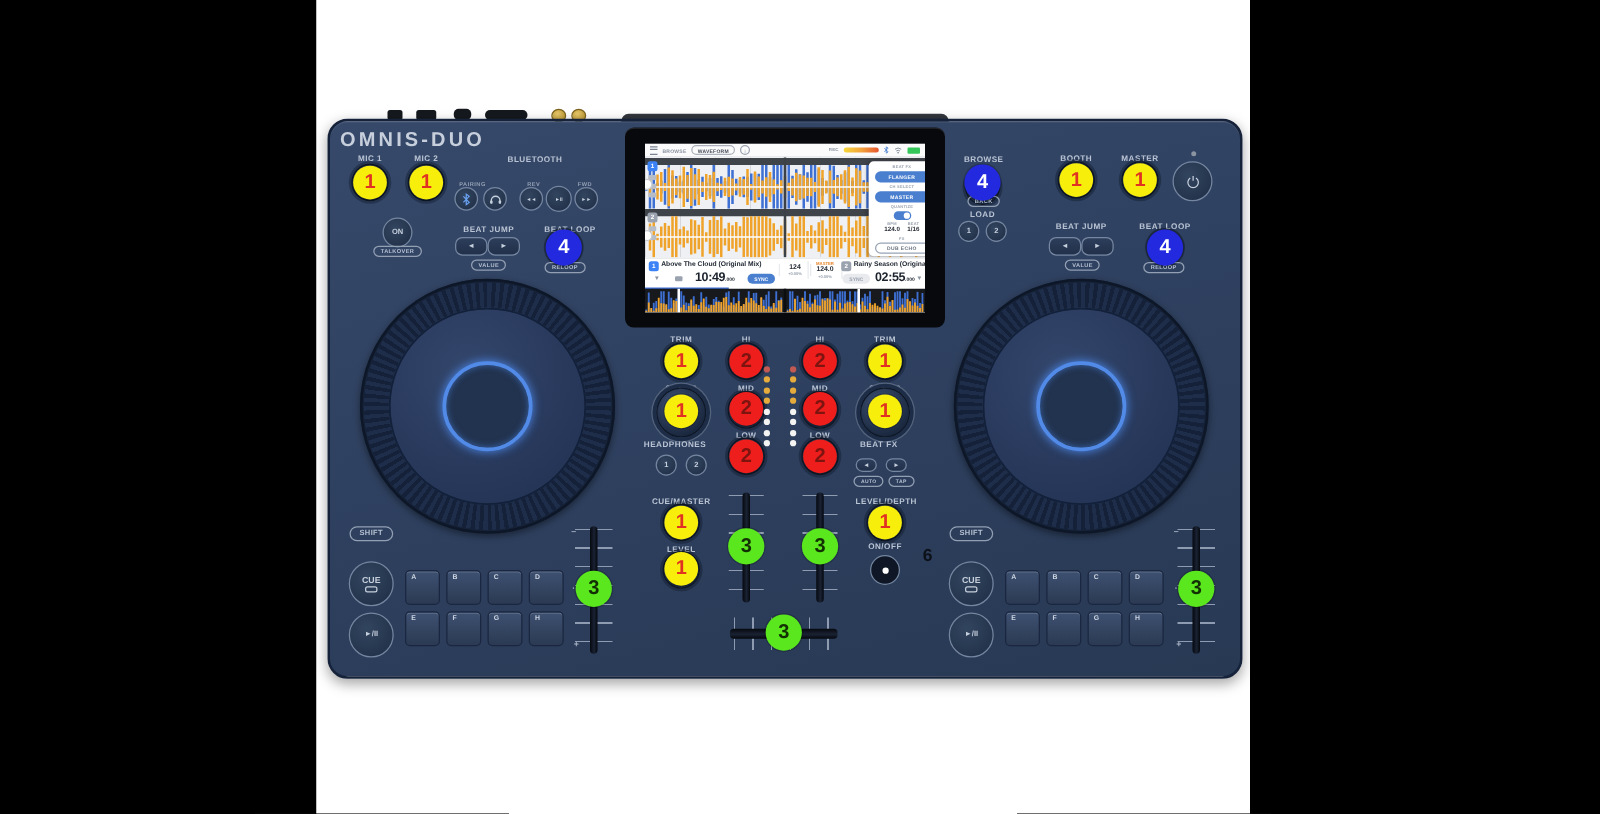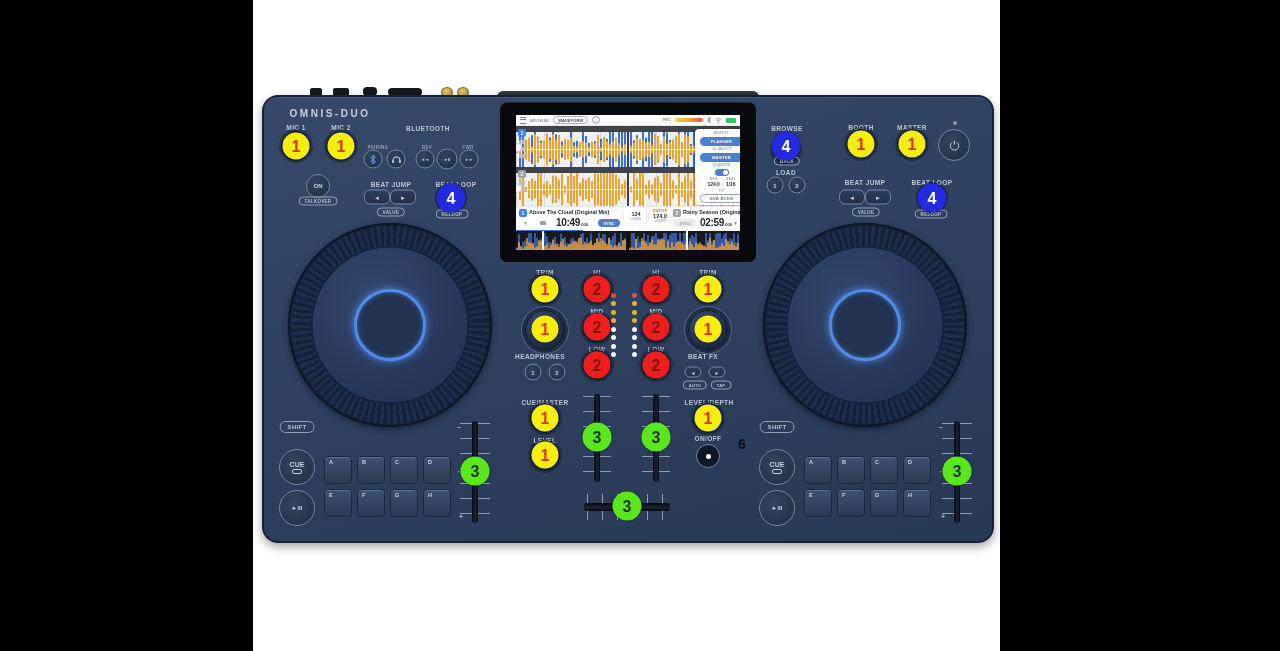--- a/index.html
+++ b/index.html
@@ -135,21 +135,21 @@
   <div class="conn" style="left:333px;top:88px;width:16px;height:8px;"></div>
   <div class="conn" style="left:363px;top:87px;width:14px;height:9px;border-radius:4px;"></div>
   <div class="conn" style="left:388px;top:88px;width:34px;height:8px;border-radius:4px;"></div>
   <div class="conn gold" style="left:441px;top:87px;width:10px;height:9px;"></div>
   <div class="conn gold" style="left:457px;top:87px;width:10px;height:9px;"></div>
 
   <div id="screen-back"></div>
 
   <div id="device"></div>
 
-  <div class="lbl" style="left:330px;top:113px;font-size:10px;letter-spacing:2.5px;color:#c7cfdc;">OMNIS-DUO</div>
+  <div class="lbl" style="left:330px;top:113px;font-size:16px;letter-spacing:2.5px;color:#c7cfdc;">OMNIS-DUO</div>
   <div class="lbl" style="left:296px;top:127px;">MIC 1</div>
   <div class="lbl" style="left:341px;top:127px;">MIC 2</div>
   <div class="knob" style="left:296px;top:146px;width:28px;height:28px;"></div>
   <div class="knob" style="left:341px;top:146px;width:28px;height:28px;"></div>
   <div class="cbtn" style="left:318px;top:186px;width:22px;height:22px;font-size:6px;">ON</div>
   <div class="pill" style="left:318px;top:201px;">TALKOVER</div>
 
   <div class="lbl" style="left:428px;top:128px;">BLUETOOTH</div>
   <div class="lbl xs" style="left:378px;top:147px;">PAIRING</div>
   <div class="lbl xs" style="left:427px;top:147px;">REV</div>
@@ -432,21 +432,21 @@
         <div class="mt">+0.00%</div>
       </div>
       <div class="mcard" style="left:130px;top:2px;width:22px;">
         <div class="morange">MASTER</div>
         <div class="mb">124.0</div>
         <div class="mt">+0.00%</div>
       </div>
       <div class="deckbadge" style="left:157px;top:1.5px;background:#9aa2af;">2</div>
       <div class="title" style="left:167px;top:2px;">Rainy Season (Original Mix)</div>
       <div class="syncpill off" style="left:158px;top:12px;">SYNC</div>
-      <div class="time" style="left:184px;top:10px;"><span>02:59</span><span class="timems">.000</span></div>
+      <div class="time" style="left:184px;top:10px;"><span>02:55</span><span class="timems">.000</span></div>
       <div class="funnel" style="left:217px;top:13px;">▼</div>
     </div>
     <div class="progress" style="width:67px;"></div>
 
     <div class="sc-ov">
       <svg id="ovw1" width="111" height="17" style="position:absolute;left:0;top:2px;">
           <path d="M1 17V14.6M3 17V0.9M5 17V14.5M7 17V9.1M9 17V7.8M11 17V13.6M13 17V-4.2M15 17V-2.7M17 17V11.4M19 17V0.1M21 17V5.1M23 17V9.5M25 17V5.7M27 17V-0.6M29 17V-3.4M31 17V3.4M33 17V8.9M35 17V9.5M37 17V7.7M39 17V3.9M41 17V14.1M43 17V10.9M45 17V0.8M47 17V11.3M49 17V4.3M51 17V10.6M53 17V11.6M55 17V6.2M57 17V4.6M59 17V7.5M61 17V10.3M63 17V12.3M65 17V1.0M67 17V-1.8M69 17V11.8M71 17V4.8M73 17V12.3M75 17V0.2M77 17V13.6M79 17V11.2M81 17V8.2M83 17V-0.5M85 17V9.6M87 17V1.3M89 17V1.2M91 17V13.1M93 17V5.3M95 17V6.8M97 17V2.8M99 17V-2.6M101 17V12.1M103 17V10.8M105 17V-0.6M107 17V7.0M109 17V5.0" stroke="#3e6fd2" stroke-width="1.5" fill="none"></path>
           <path d="M1 17V15.6M3 17V8.9M5 17V13.3M7 17V15.6M9 17V13.5M11 17V5.1M13 17V9.6M15 17V9.8M17 17V10.3M19 17V14.4M21 17V13.5M23 17V7.2M25 17V7.7M27 17V15.5M29 17V13.0M31 17V10.8M33 17V15.2M35 17V11.7M37 17V6.6M39 17V11.6M41 17V10.4M43 17V14.1M45 17V8.7M47 17V5.7M49 17V12.3M51 17V13.5M53 17V10.7M55 17V10.9M57 17V8.3M59 17V8.5M61 17V8.6M63 17V5.1M65 17V4.6M67 17V11.2M69 17V8.9M71 17V10.8M73 17V9.5M75 17V7.7M77 17V11.7M79 17V10.1M81 17V5.2M83 17V8.9M85 17V5.3M87 17V7.4M89 17V9.5M91 17V11.0M93 17V4.8M95 17V11.8M97 17V14.2M99 17V12.2M101 17V13.8M103 17V9.4M105 17V13.2M107 17V7.6M109 17V6.7" stroke="#f0a32a" stroke-width="1.5" fill="none"></path>
         </svg>
       <svg id="ovw2" width="110" height="17" style="position:absolute;left:113px;top:2px;">

